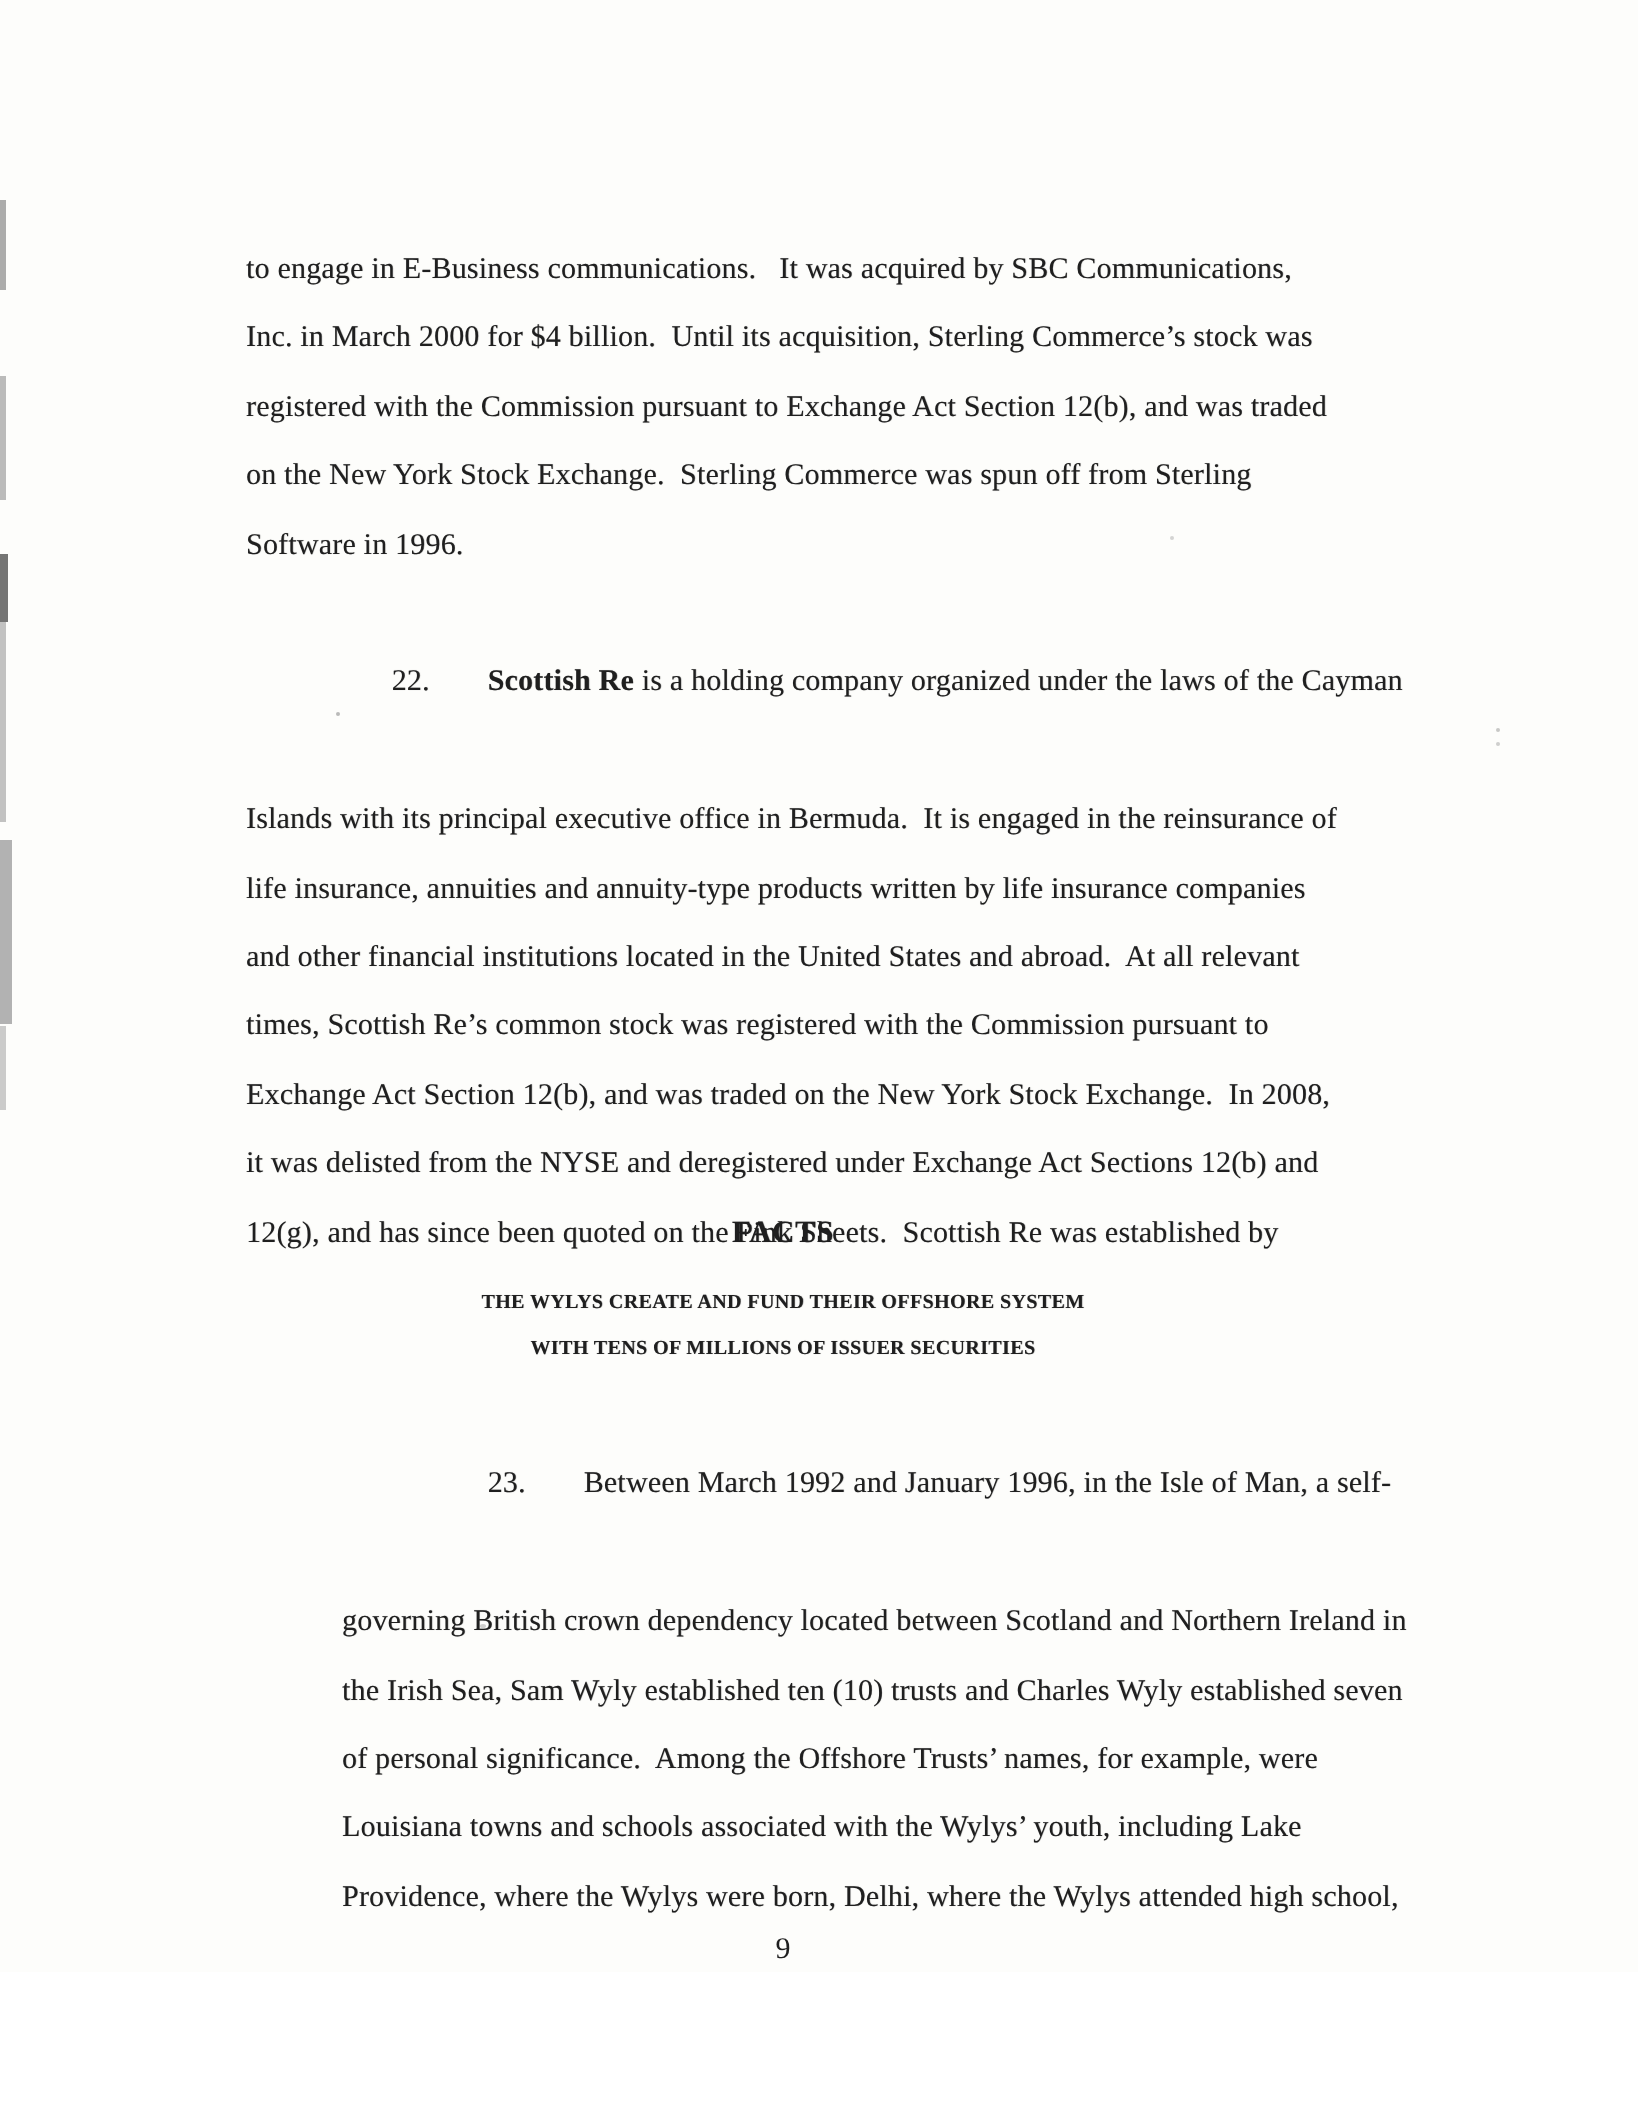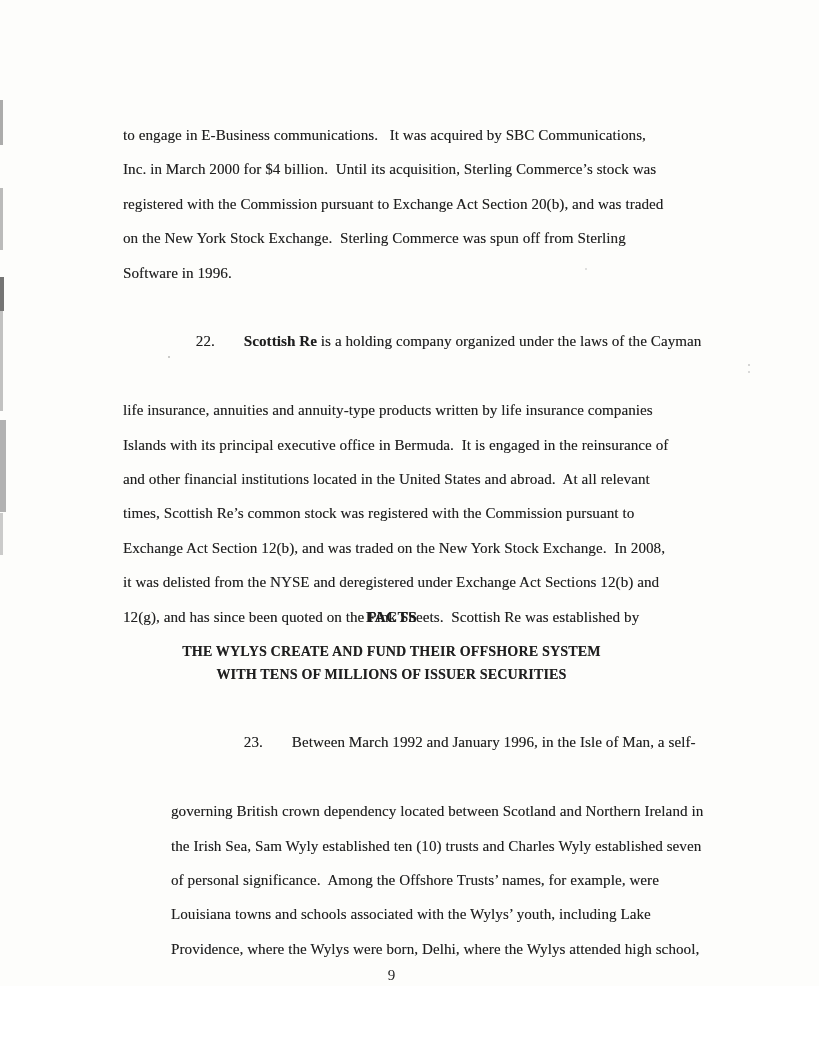--- a/index.html
+++ b/index.html
@@ -56,21 +56,21 @@
     letter-spacing: 0.3px;
     text-shadow: 0.2px 0.2px 0.35px rgba(25,25,25,0.5);
   }
   .section-heading {
     position: absolute;
     top: 641px;
     left: 0;
     width: 537px;
     margin: 0;
     text-align: center;
-    font-size: 14px;
+    font-size: 10px;
     font-weight: bold;
     line-height: 22.5px;
     letter-spacing: 0.2px;
     text-shadow: 0.2px 0.2px 0.35px rgba(25,25,25,0.5);
   }
   .page-number {
     position: absolute;
     top: 963px;
     left: 0;
     width: 537px;
@@ -106,31 +106,31 @@
   <div class="speck" style="left:748px;top:371px;width:2px;height:2px;opacity:.35;"></div>
   <div class="speck" style="left:240px;top:812px;width:3px;height:2px;opacity:.35;"></div>
   <div class="speck" style="left:585px;top:268px;width:2px;height:2px;opacity:.3;"></div>
   <div class="speck" style="left:744px;top:988px;width:4px;height:1px;opacity:.4;border-radius:0;"></div>
 
   <div class="body-col">
 
     <section class="para" style="top:118px;">
       <div class="line">to engage in E-Business communications.   It was acquired by SBC Communications,</div>
       <div class="line">Inc. in March 2000 for $4 billion.  Until its acquisition, Sterling Commerce’s stock was</div>
-      <div class="line">registered with the Commission pursuant to Exchange Act Section 20(b), and was traded</div>
+      <div class="line">registered with the Commission pursuant to Exchange Act Section 12(b), and was traded</div>
       <div class="line">on the New York Stock Exchange.  Sterling Commerce was spun off from Sterling</div>
       <div class="line">Software in 1996.</div>
     </section>
 
     <section class="para" style="top:290px;">
       <div class="line first-line">
         <span class="pnum">22.</span><span class="bold">Scottish Re</span><span> is a holding company organized under the laws of the Cayman</span>
       </div>
+      <div class="line">Islands with its principal executive office in Bermuda.  It is engaged in the reinsurance of</div>
       <div class="line">life insurance, annuities and annuity-type products written by life insurance companies</div>
-      <div class="line">Islands with its principal executive office in Bermuda.  It is engaged in the reinsurance of</div>
       <div class="line">and other financial institutions located in the United States and abroad.  At all relevant</div>
       <div class="line">times, Scottish Re’s common stock was registered with the Commission pursuant to</div>
       <div class="line">Exchange Act Section 12(b), and was traded on the New York Stock Exchange.  In 2008,</div>
       <div class="line">it was delisted from the NYSE and deregistered under Exchange Act Sections 12(b) and</div>
       <div class="line">12(g), and has since been quoted on the Pink Sheets.  Scottish Re was established by</div>
     </section>
 
     <h1 class="facts-heading">FACTS</h1>
 
     <h2 class="section-heading">

